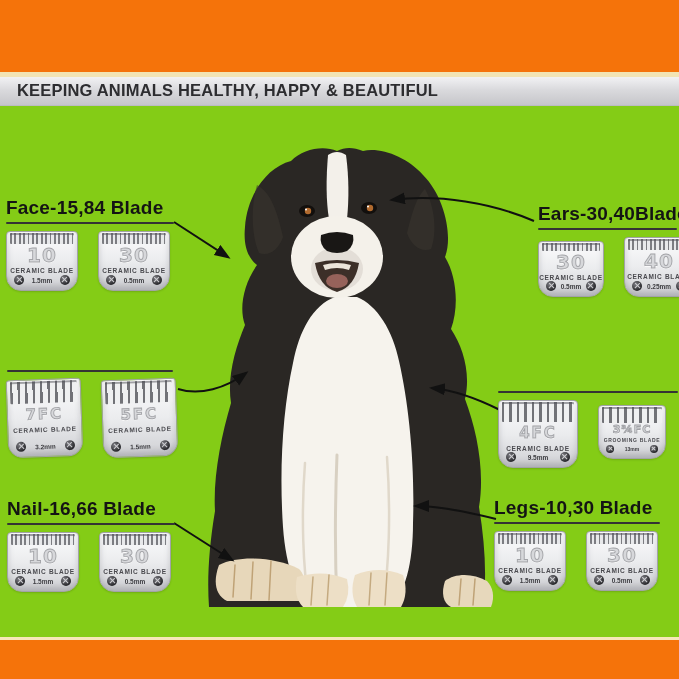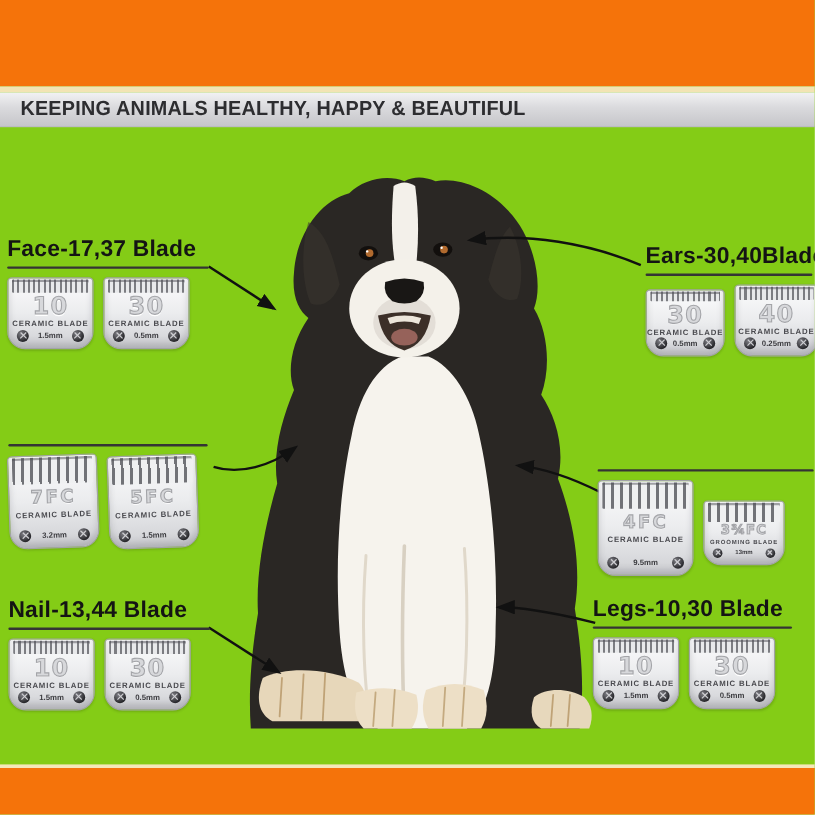--- a/index.html
+++ b/index.html
@@ -18,21 +18,21 @@
   .botbar{position:absolute;left:0;top:640px;width:679px;height:39px;background:#f5730a;z-index:4;}
 
   
   .dogsvg{position:absolute;left:195px;top:145px;width:300px;height:478px;z-index:1;}
   .arrows{position:absolute;left:0;top:0;width:679px;height:679px;z-index:2;pointer-events:none;}
 
   
   .group{position:absolute;z-index:3;}
   .group .title{font-size:19px;font-weight:bold;color:#141414;white-space:nowrap;letter-spacing:0.2px;}
   .group .rule{height:2px;background:#343434;margin-top:3px;border-radius:1px;}
-  .blades{display:flex;align-items:flex-end;gap:8px;margin-top:7px;}
+  .blades{display:flex;align-items:flex-end;gap:20px;margin-top:7px;}
 
   .blade{position:relative;width:72px;height:60px;box-sizing:border-box;
          background:linear-gradient(180deg,#fcfcfd 0%,#ebecee 50%,#cfd0d4 100%);
          border:1px solid #a2a3a7;border-radius:4px 4px 15px 15px;
          box-shadow:inset 0 -4px 6px rgba(60,60,70,.22),0 1px 2px rgba(0,0,0,.15);
          display:flex;flex-direction:column;}
   .teeth{height:11px;margin:1px 3px 0;border-radius:1px;
          background:repeating-linear-gradient(90deg,#7c7d82 0 1.7px,#e8e9eb 1.7px 4.4px);
          box-shadow:inset 0 2px 0 rgba(80,80,88,.5);}
   .num{text-align:center;font-weight:bold;font-size:20px;line-height:21px;color:#d7d8db;
@@ -56,21 +56,21 @@
   .blade.flat .size{font-size:5px;}
   .blade.flat .screw{width:8px;height:8px;} .blade.flat .screw::before,.blade.flat .screw::after{top:3.3px;}
   .blade.lift{margin-bottom:9px;}
 
   .g-face{left:6px;top:197px;}   .g-face .rule{width:168px;}
   .g-ears{left:538px;top:203px;} .g-ears .rule{width:139px;} .g-ears .blade{width:66px;height:56px;}
   .g-ears .blade.b40{width:70px;height:60px;}
   .g-bodyl{left:7px;top:367px;}  .g-bodyl .rule{width:166px;}
   .g-bodyl .blade{transform:rotate(-2deg);width:75px;}
   .g-bodyr{left:498px;top:388px;}.g-bodyr .rule{width:180px;}
-  .g-bodyr .blade.big{width:80px;height:80px;}
+  .g-bodyr .blade.big{width:80px;height:68px;}
   .g-nail{left:7px;top:498px;}   .g-nail .rule{width:168px;}
   .g-legs{left:494px;top:497px;} .g-legs .rule{width:166px;}
 </style>
 </head>
 <body>
 
 <div class="stage">
 
   <div class="topbar"></div>
   <div class="midline"></div>
@@ -135,21 +135,21 @@
       <path d="M174 222 L228 257" marker-end="url(#ah)"></path>
       <path d="M534 221 C492 203 440 194 392 200" marker-end="url(#ah)"></path>
       <path d="M178 389 C200 396 226 388 246 373" marker-end="url(#ah)"></path>
       <path d="M500 410 C474 397 452 390 432 388" marker-end="url(#ah)"></path>
       <path d="M174 523 L232 560" marker-end="url(#ah)"></path>
       <path d="M496 519 C464 511 438 506 416 506" marker-end="url(#ah)"></path>
     </g>
   </svg>
 
   <div class="group g-face">
-    <div class="title">Face-17,37 Blade</div>
+    <div class="title">Face-15,84 Blade</div>
     <div class="rule"></div>
     <div class="blades">
       <div class="blade">
         <div class="teeth"></div>
         <div class="num">10</div>
         <div class="type">CERAMIC BLADE</div>
         <div class="spec">
             <div class="screw"></div>
           <div class="size">1.5mm</div>
           <div class="screw"></div>
@@ -241,21 +241,21 @@
         <div class="spec">
             <div class="screw"></div>
           <div class="size">13mm</div>
           <div class="screw"></div>
           </div>
       </div>
     </div>
   </div>
 
   <div class="group g-nail">
-    <div class="title">Nail-13,44 Blade</div>
+    <div class="title">Nail-16,66 Blade</div>
     <div class="rule"></div>
     <div class="blades">
       <div class="blade">
         <div class="teeth"></div>
         <div class="num">10</div>
         <div class="type">CERAMIC BLADE</div>
         <div class="spec">
             <div class="screw"></div>
           <div class="size">1.5mm</div>
           <div class="screw"></div>

